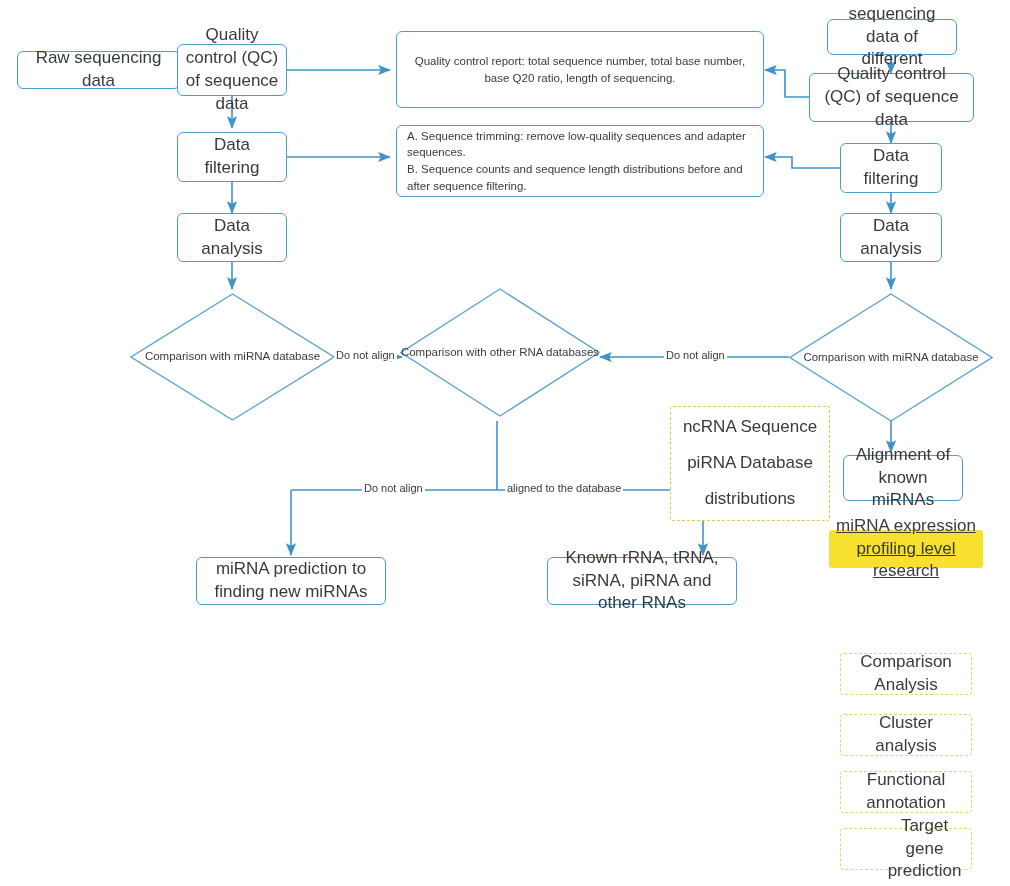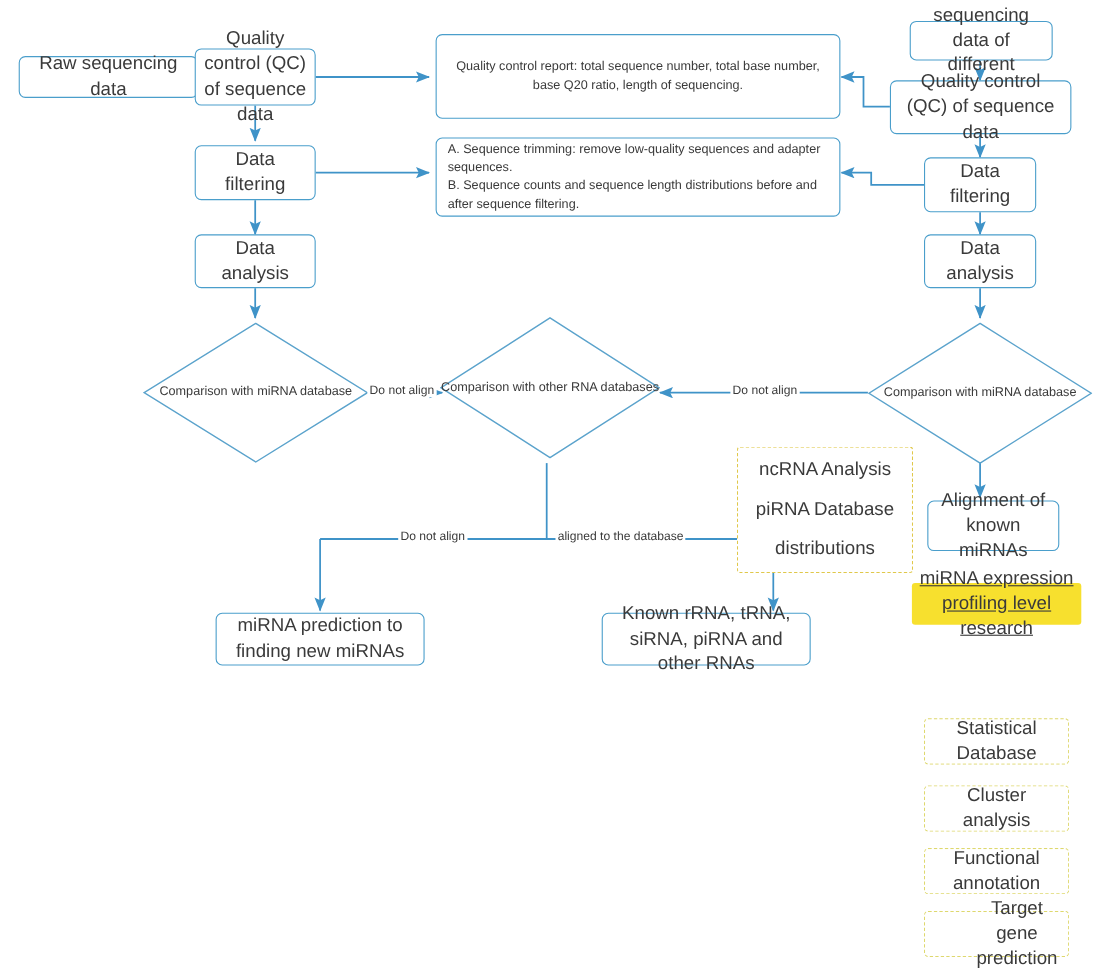--- a/index.html
+++ b/index.html
@@ -216,36 +216,36 @@
 
   <div class="edge-label" style="left:334px; top:350px;">Do not align</div>
 
   <div class="edge-label" style="left:664px; top:350px;">Do not align</div>
 
   <div class="edge-label" style="left:362px; top:483px;">Do not align</div>
 
   <div class="edge-label" style="left:505px; top:483px;">aligned to the database</div>
 
   <div class="node dbbox" style="left:670px; top:406px; width:160px; height:115px;">
-    <span>ncRNA Analysis</span>
+    <span>ncRNA Sequence</span>
     <span>piRNA Database</span>
     <span>distributions</span>
   </div>
 
   <div class="node" style="left:196px; top:557px; width:190px; height:48px;">
     <span>miRNA prediction to finding new miRNAs</span>
   </div>
 
   <div class="node" style="left:547px; top:557px; width:190px; height:48px;">
     <span>Known rRNA, tRNA, siRNA, piRNA and other RNAs</span>
   </div>
 
 
   <div class="node dashed-yellow" style="left:840px; top:653px; width:132px; height:42px;">
-    <span>Statistical Database</span>
+    <span>Comparison Analysis</span>
   </div>
 
   <div class="node dashed-yellow" style="left:840px; top:714px; width:132px; height:42px;">
     <span>Cluster analysis</span>
   </div>
 
   <div class="node dashed-yellow" style="left:840px; top:771px; width:132px; height:42px;">
     <span>Functional annotation</span>
   </div>
 

